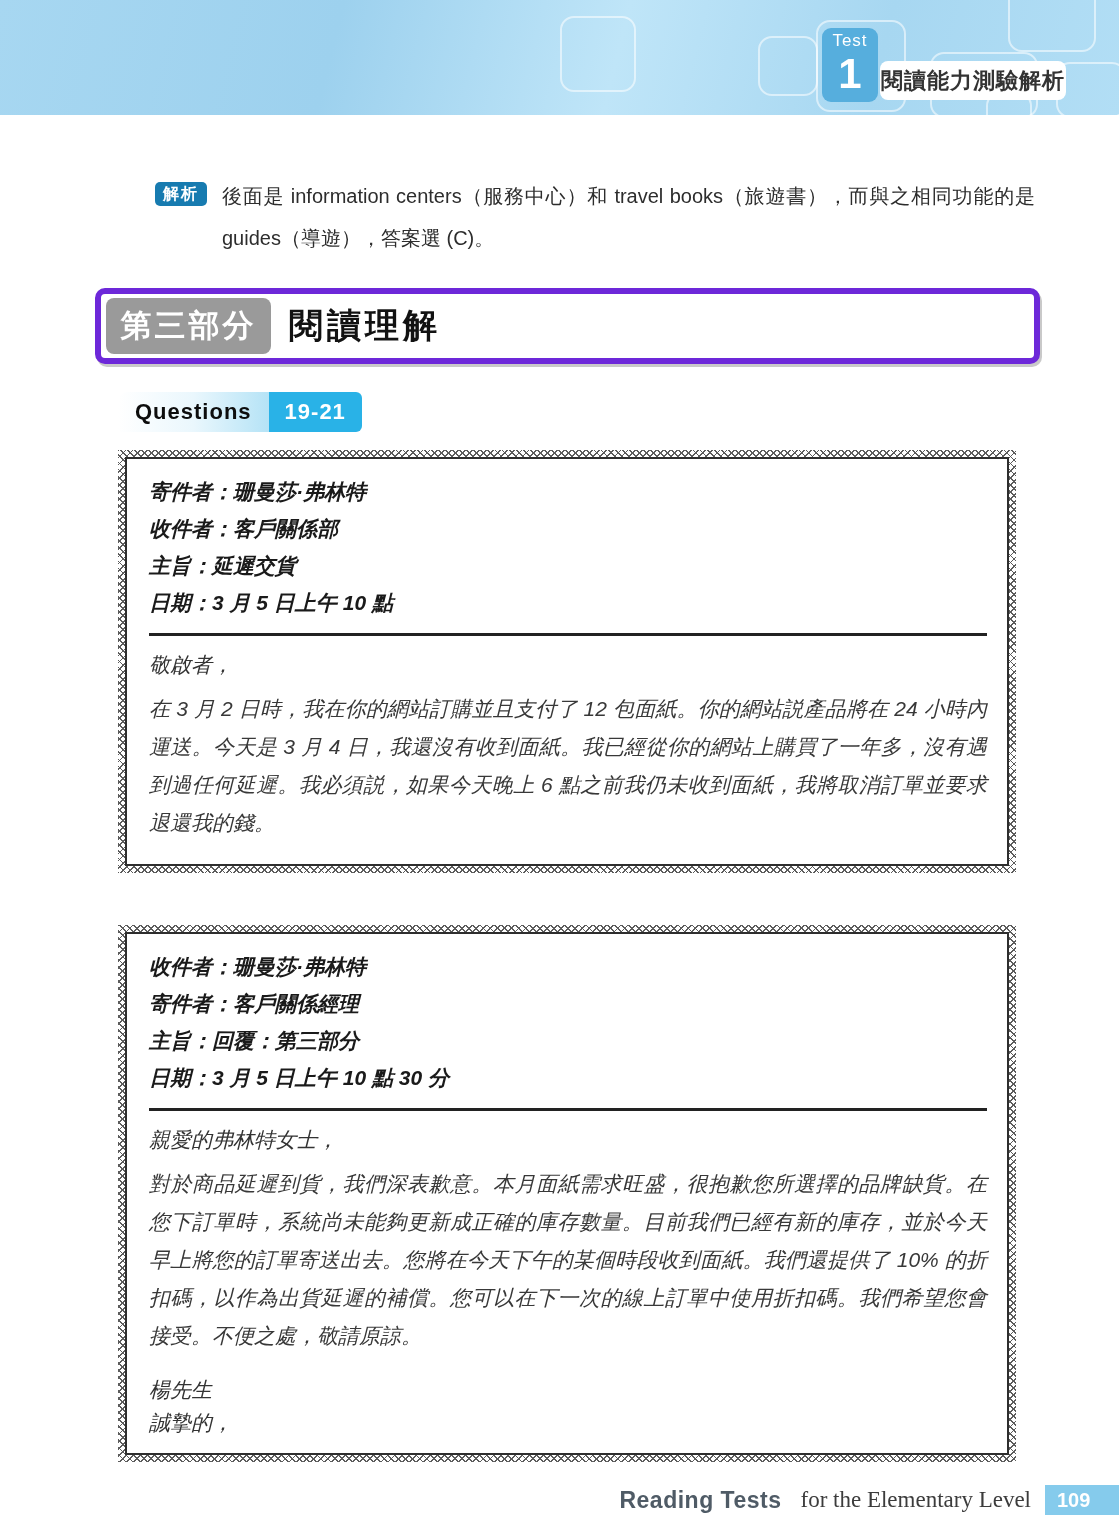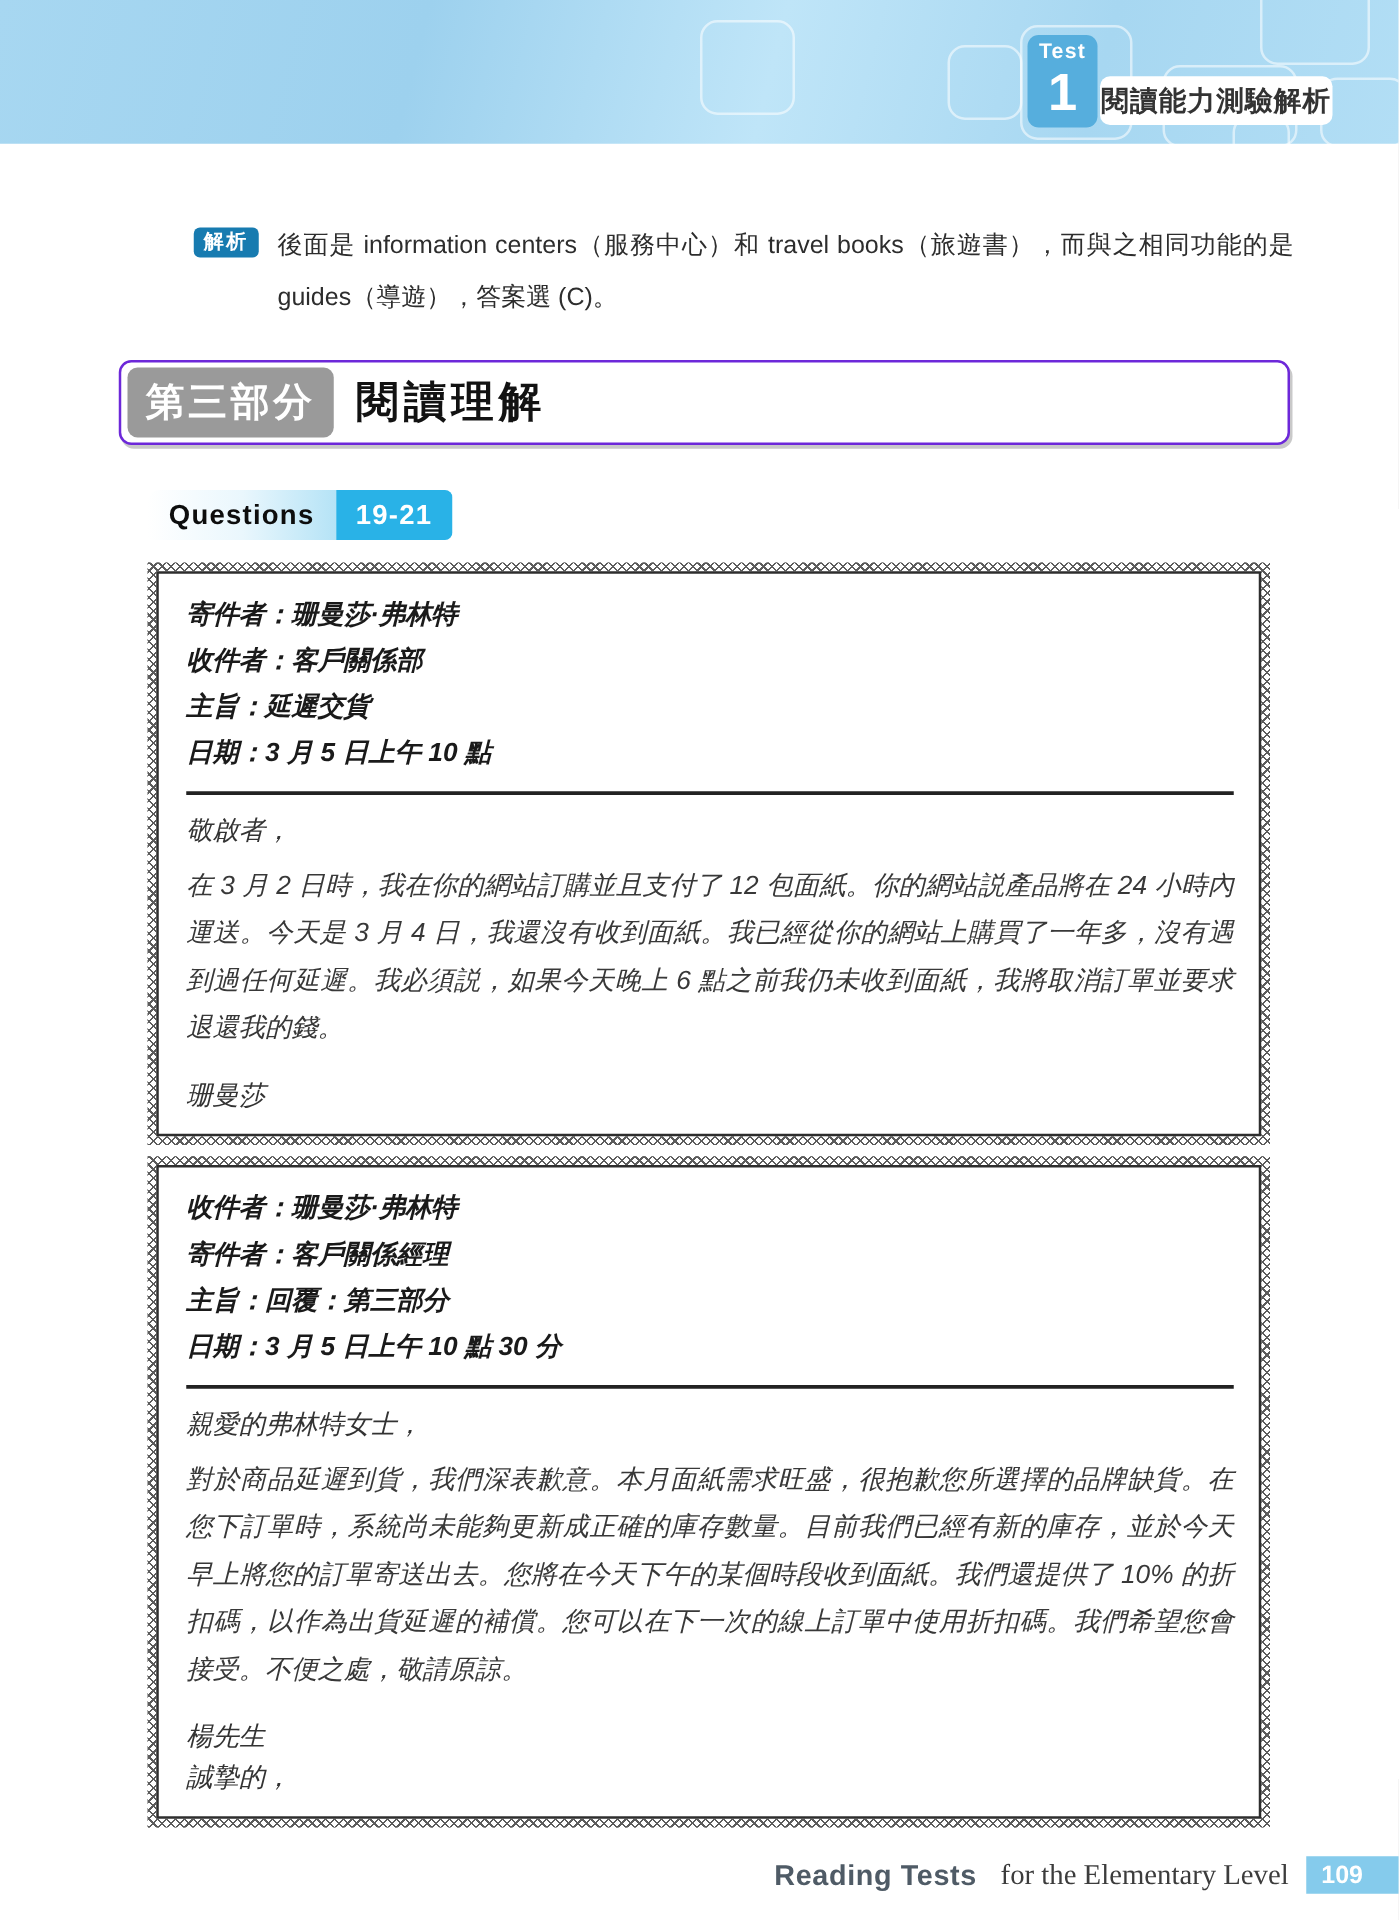--- a/index.html
+++ b/index.html
@@ -17,21 +17,21 @@
       var(--band-blue,#a7d7f1) 0%, #9dd1ee 30%, #bfe5f8 55%, var(--band-blue,#a7d7f1) 78%, #b2def5 100%);
   }
   .sq {
     position:absolute; border:2px solid rgba(255,255,255,.55); border-radius:14px;
   }
   .test-badge {
     position:absolute; left:822px; top:28px; width:56px; height:74px;
     background:var(--test-badge-blue,#56aedd); border-radius:9px;
     text-align:center; color:#fff;
   }
-  .test-word { font-size:17px; font-weight:bold; letter-spacing:1px; margin-top:3px; }
+  .test-word { font-size:17px; font-weight:normal; letter-spacing:1px; margin-top:3px; }
   .test-num  { font-size:42px; font-weight:bold; line-height:46px; }
   .band-title {
     position:absolute; left:880px; top:61px; width:186px; height:39px;
     background:#ffffff; border-radius:8px;
     display:flex; align-items:center; justify-content:center;
     font-size:22px; font-weight:bold; color:#333; letter-spacing:1px;
   }
 
   
   .analysis-row { position:absolute; top:175px; left:155px; width:880px; display:flex; }
@@ -41,21 +41,21 @@
     font-size:16px; font-weight:bold; letter-spacing:2px;
   }
   .analysis-text {
     margin-left:15px; width:818px; font-size:20px; line-height:42px; color:#2d2d2d;
     text-align:justify;
   }
 
   
   .section-box {
     position:absolute; top:288px; left:95px; width:933px; height:64px;
-    background:#fff; border:2px solid #6d28d9; border-radius:10px;
+    background:#fff; border:6px solid #6d28d9; border-radius:10px;
     box-shadow:2px 3px 0 #c9c9c9;
     display:flex; align-items:center;
   }
   .part-badge {
     margin-left:5px; width:165px; height:56px;
     background:var(--part-gray,#9a9a9a); border-radius:8px;
     color:#fff; font-family:"Liberation Serif","DejaVu Serif",serif;
     font-weight:bold; font-size:31px; letter-spacing:3px;
     display:flex; align-items:center; justify-content:center;
   }
@@ -162,23 +162,20 @@
 
   <div class="mailbox first">
     <div class="mail-inner">
       <div class="mail-header-line">寄件者：珊曼莎·弗林特</div>
       <div class="mail-header-line">收件者：客戶關係部</div>
       <div class="mail-header-line">主旨：延遲交貨</div>
       <div class="mail-header-line">日期：3 月 5 日上午 10 點</div>
       <hr class="mail-divider">
       <div class="mail-salutation">敬啟者，</div>
       <div class="mail-body">在 3 月 2 日時，我在你的網站訂購並且支付了 12 包面紙。你的網站説產品將在 24 小時內運送。今天是 3 月 4 日，我還沒有收到面紙。我已經從你的網站上購買了一年多，沒有遇到過任何延遲。我必須説，如果今天晚上 6 點之前我仍未收到面紙，我將取消訂單並要求退還我的錢。</div>
-      <div class="mail-signature">
-        <span class="sig-line">珊曼莎</span>
-      </div>
     </div>
   </div>
 
   <div class="mailbox second">
     <div class="mail-inner">
       <div class="mail-header-line">收件者：珊曼莎·弗林特</div>
       <div class="mail-header-line">寄件者：客戶關係經理</div>
       <div class="mail-header-line">主旨：回覆：第三部分</div>
       <div class="mail-header-line">日期：3 月 5 日上午 10 點 30 分</div>
       <hr class="mail-divider">

